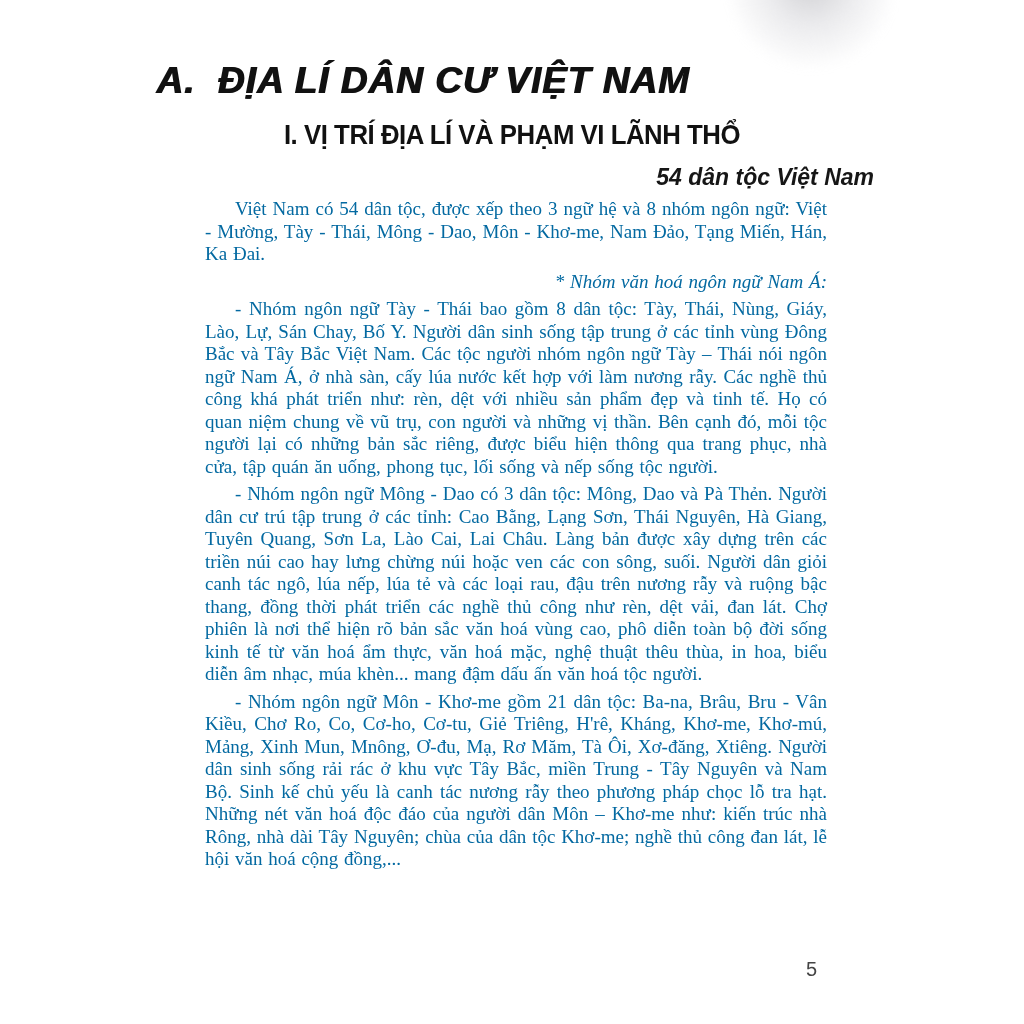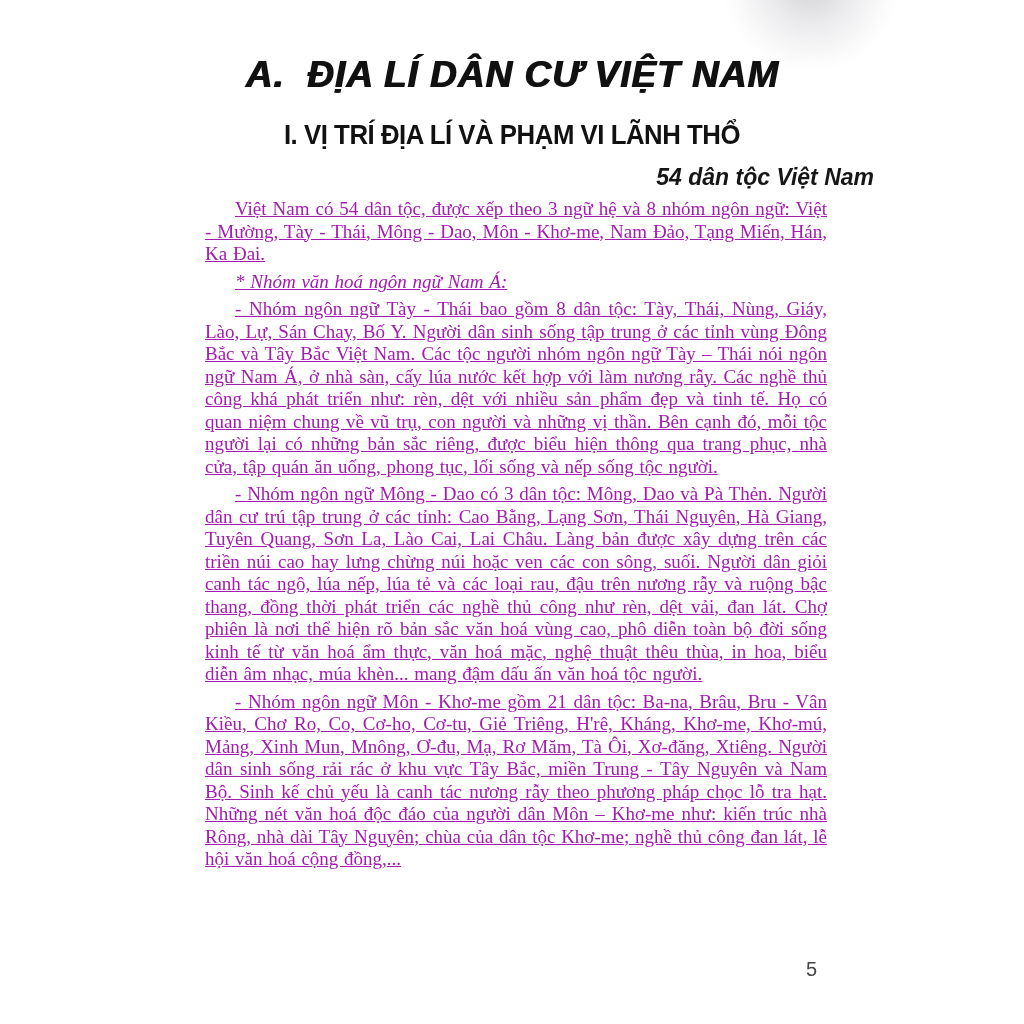--- a/index.html
+++ b/index.html
@@ -29,22 +29,22 @@
                 rgba(255,255,255,0) 70%);
     filter: blur(5px);
     transform: rotate(-18deg);
     pointer-events: none;
   }
   .title {
     position: absolute;
     top: 54px;
     left: 150px;
     width: 724px;
-    margin: 0;
-    text-align: center;
+    margin: 6px;
+    text-align: left;
     font-family: "Liberation Sans", sans-serif;
     font-style: italic;
     font-weight: bold;
     font-size: 37px;
     letter-spacing: 1px;
     color: #111;
     text-shadow: 1.2px 0 0 #111;
     white-space: pre;
   }
   .section-heading {
@@ -76,31 +76,30 @@
     color: #161616;
   }
   .body-text {
     position: absolute;
     top: 198px;
     left: 205px;
     width: 622px;
     font-size: 19px;
     line-height: 22.5px;
     text-align: justify;
-    color: #a21caf;
-    text-decoration: underline;
+    color: #0369a1;
   }
   .body-text p {
     margin: 0 0 5px 0;
     text-indent: 30px;
     word-spacing: 1px;
   }
   .body-text p.note {
     font-style: italic;
-    text-align: left;
+    text-align: right;
     margin-top: 4px;
   }
   .page-number {
     position: absolute;
     top: 958px;
     left: 806px;
     font-family: "Liberation Sans", sans-serif;
     font-size: 20px;
     color: #454545;
   }

